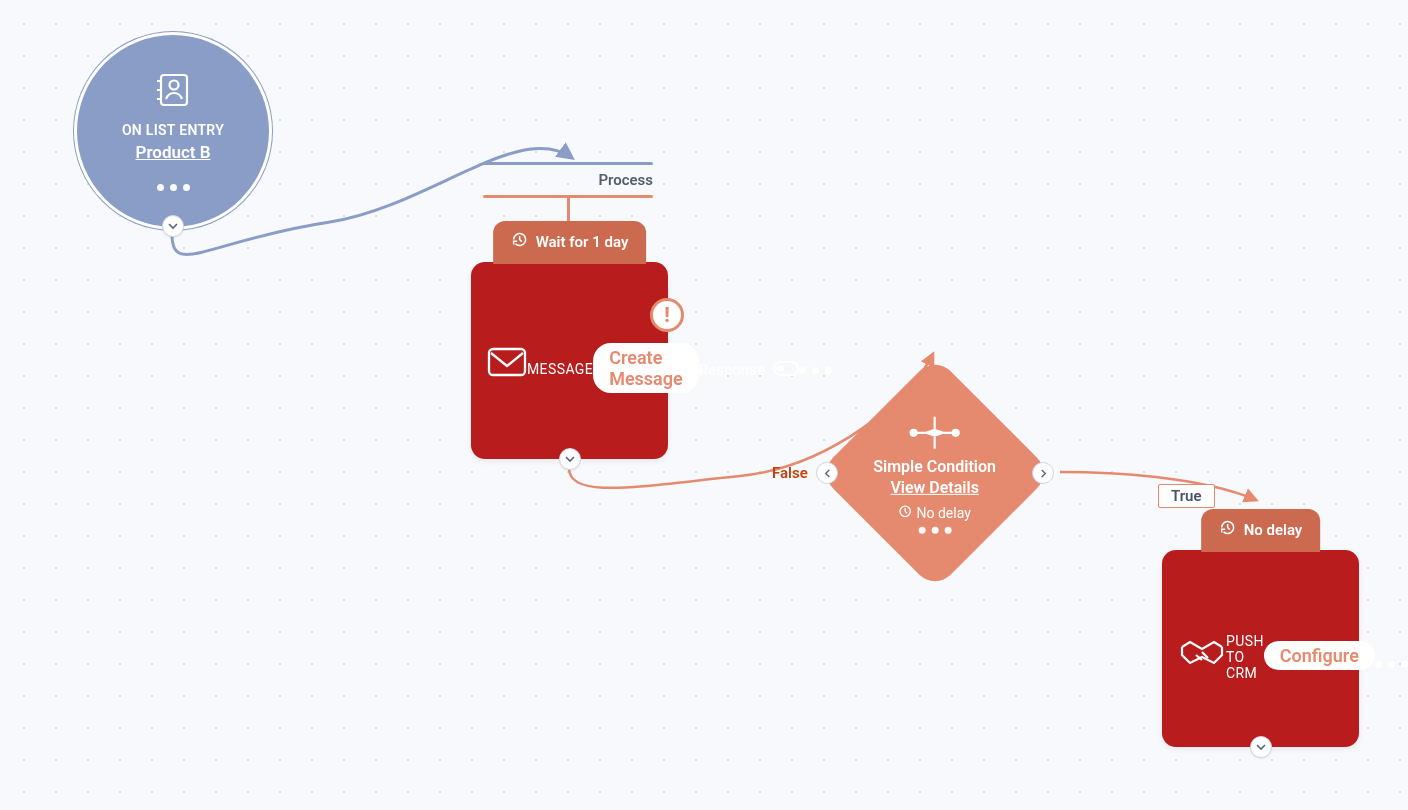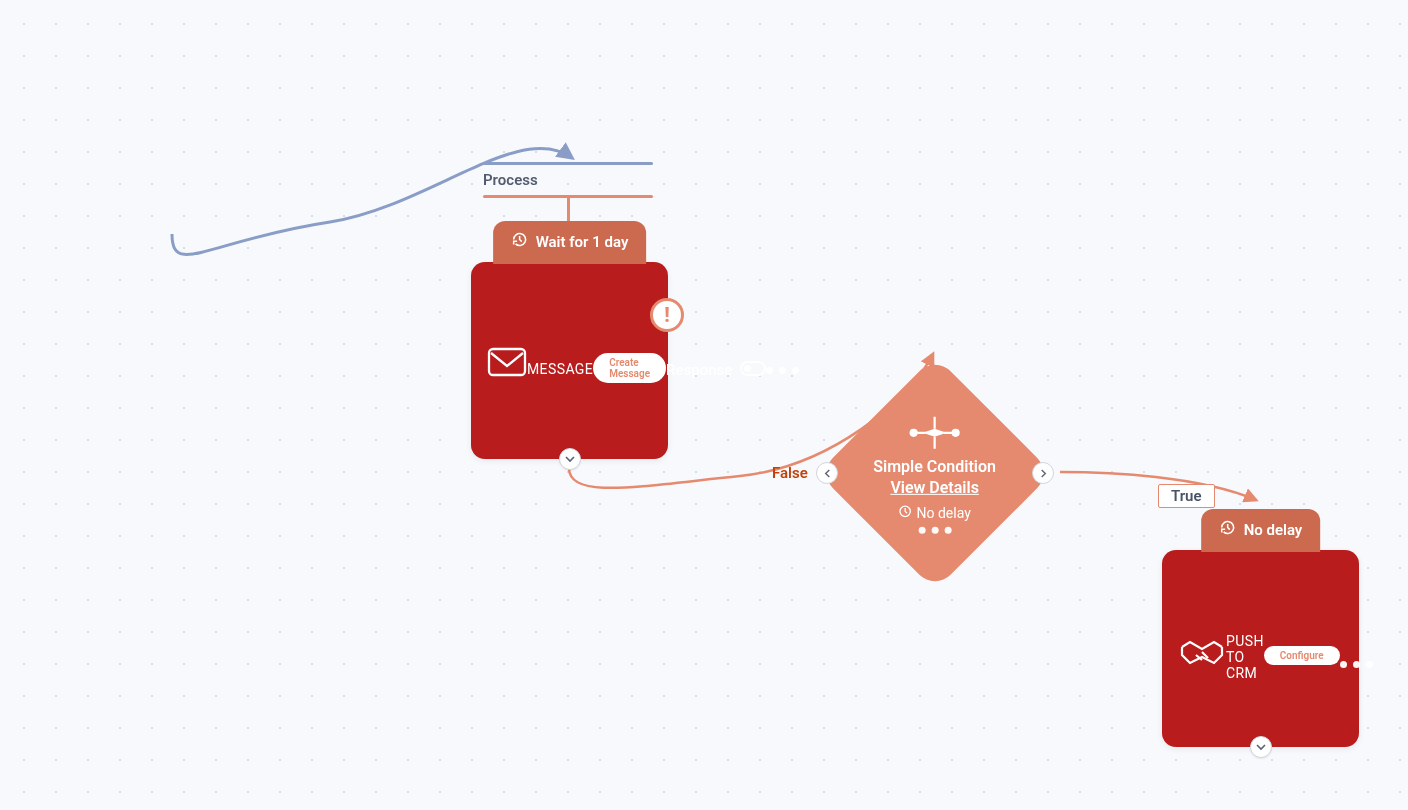--- a/index.html
+++ b/index.html
@@ -9,31 +9,31 @@
 
 
 .trigger{position:absolute;width:198px;height:198px;border-radius:50%;background:#8a9dc7;display:flex;flex-direction:column;align-items:center;justify-content:center;color:#fff;border:3px solid #fff;box-shadow:0 0 0 1px #8a9dc7}
 .trigger .type{font-size:14px;font-weight:600;letter-spacing:.3px;margin-top:10px}
 .trigger .name{font-size:17px;font-weight:600;text-decoration:underline;margin-top:4px}
 .dots{display:flex;gap:6px;margin-top:22px}
 .dot{width:7px;height:7px;border-radius:50%;background:#fff;opacity:.95}
 .node-chevron{position:absolute;width:22px;height:22px;border-radius:50%;background:#fff;border:1px solid #d0d6df;display:flex;align-items:center;justify-content:center;font-size:13px;color:#596278;box-shadow:0 1px 2px rgba(0,0,0,.08)}
 
 
-.process{position:absolute;text-align:left}
+.process{position:absolute;text-align:right}
 .pline{height:3px;border-radius:2px;margin:3px 0}
 .pline.blue{background:#8a9dc7}
 .pline.orange{background:#e58a6e}
 .plabel{color:#545c70;font-size:15px;font-weight:600;padding:3px 0}
 
 
 .card{position:absolute;border-radius:14px;background:#b91c1c;color:#fff;display:flex;flex-direction:row;align-items:center;padding:26px 16px 20px;box-shadow:0 2px 6px rgba(0,0,0,.07)}
 .card .wait{position:absolute;top:-41px;left:50%;transform:translateX(-50%);background:#cc6a4f;color:#fff;border-radius:12px 12px 0 0;padding:10px 18px 12px;display:flex;align-items:center;gap:8px;font-size:15px;font-weight:600;white-space:nowrap}
 .card .type{font-size:14px;font-weight:400;letter-spacing:.4px;margin-top:10px}
-.pill{background:#fff;color:#e58a6e;border-radius:18px;padding:4px 16px;font-size:10px;font-weight:600;margin-top:8px}
+.pill{background:#fff;color:#e58a6e;border-radius:18px;padding:4px 16px;font-size:18px;font-weight:600;margin-top:8px}
 .resp{display:flex;align-items:flex-start;gap:8px;margin-top:12px;font-size:15px;font-weight:500}
 .toggle{width:26px;height:15px;border:2px solid #fff;border-radius:10px;display:inline-flex;align-items:center;padding:0 2px}
 .toggle .knob{width:7px;height:7px;border-radius:50%;background:#fff}
 .warn{position:absolute;right:-16px;top:36px;width:34px;height:34px;border-radius:50%;background:#fff;border:3px solid #e58a6e;color:#e58a6e;display:flex;align-items:center;justify-content:center;font-size:20px;font-weight:800}
 
 
 .diamond-wrap{position:absolute}
 .diamond{width:166px;height:166px;transform:rotate(45deg);background:#e58a6e;border-radius:22px;display:flex;align-items:center;justify-content:center}
 .diamond .inner{transform:rotate(-45deg);color:#fff;text-align:center;width:200px}
 .cond-title{font-size:16px;font-weight:600}
@@ -63,20 +63,42 @@
       </marker>
     </defs>
 
     <path d="M172 234 C172 278, 210 240, 330 222 C 430 206, 520 120, 572 158" stroke="#8a9dc7" stroke-width="3" fill="none" marker-end="url(#arBlue)"></path>
 
     <path d="M569 468 C 569 500, 640 486, 740 476 C 830 467, 910 400, 933 354" stroke="#e58a6e" stroke-width="2.5" fill="none" marker-end="url(#arOrange)"></path>
 
     <path d="M1060 472 C 1110 472, 1200 476, 1256 500" stroke="#e58a6e" stroke-width="2.5" fill="none" marker-end="url(#arOrange)"></path>
   </svg>
 
+  <div class="trigger" style="left:74px;top:32px">
+    <span class="ic">
+      <svg width="38" height="36" viewBox="0 0 38 36" fill="none" stroke="#fff" stroke-width="2.2">
+        <rect x="7" y="3" width="26" height="30" rx="3"></rect>
+        <circle cx="20" cy="13" r="4.5"></circle>
+        <path d="M12 27c1.5-4 5-6 8-6s6.5 2 8 6"></path>
+        <path d="M3 9h5M3 18h5M3 27h5"></path>
+      </svg>
+    </span>
+    <div class="type">ON LIST ENTRY</div>
+    <div class="name">Product B</div>
+    <div class="dots">
+        <span class="dot"></span>
+        <span class="dot"></span>
+        <span class="dot"></span>
+      </div>
+    <div class="node-chevron" style="bottom:-10px;left:50%;transform:translateX(-50%)">
+      <svg width="10" height="10" viewBox="0 0 10 10">
+          <path d="M1 3l4 4 4-4" fill="none" stroke="#596278" stroke-width="1.6"></path>
+        </svg>
+    </div>
+  </div>
 
   <div class="process" style="left:483px;top:159px;width:170px">
     <div class="pline blue"></div>
     <div class="plabel">Process</div>
     <div class="pline orange"></div>
   </div>
   <div class="vstem" style="left:567px;top:196px;height:28px"></div>
 
   <div class="card" style="left:471px;top:262px;width:197px;height:197px">
     <div class="wait">

